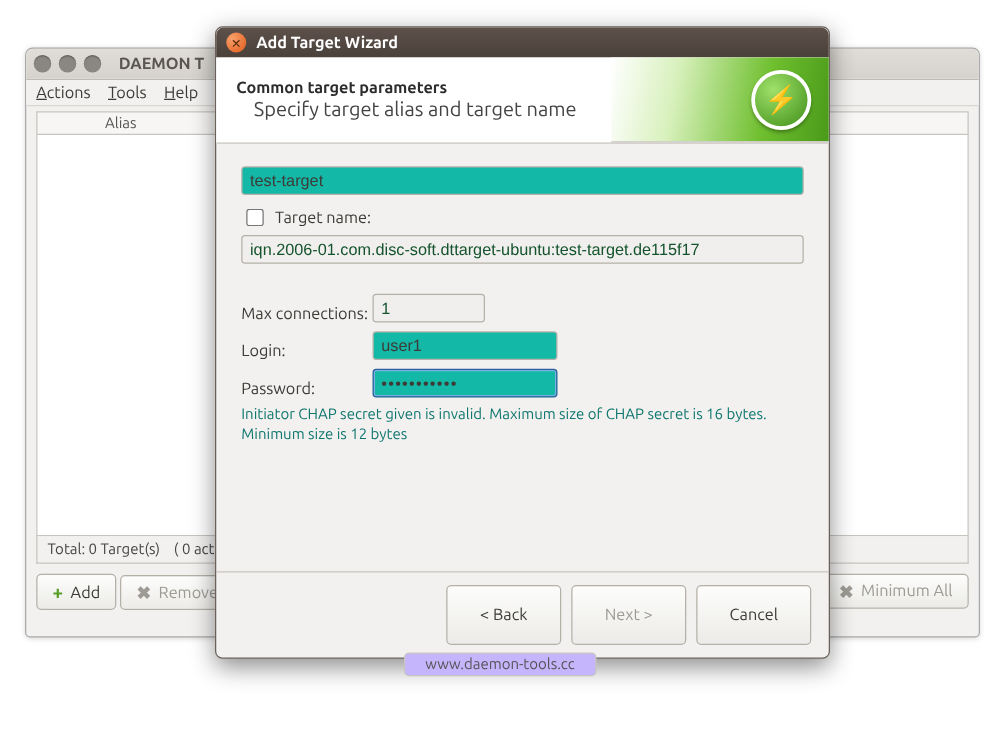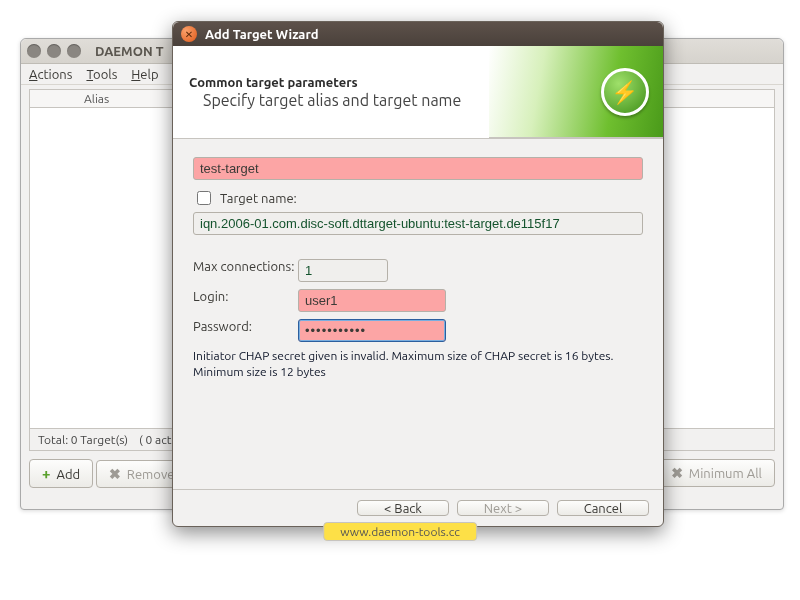--- a/index.html
+++ b/index.html
@@ -141,21 +141,21 @@
   cursor: pointer;
 }
 .wizard-title { font-weight: bold; font-size: 13px; }
 .wizard-header {
   height: 60px;
   background: #fff;
   border-bottom: 1px solid #c7c4bf;
   display: flex;
   align-items: center;
   position: relative;
-  padding: 16px 16px;
+  padding: 4px 16px;
 }
 .wizard-header .hdr-text { flex: 1; }
 .wizard-header .hdr-title { font-weight: bold; color: #2c2c2c; font-size: 13px; }
 .wizard-header .hdr-sub { font-size: 16px; color: #444; margin-left: 14px; margin-top: 2px; }
 .hdr-gfx {
   position: absolute;
   right: 0; top: 0; bottom: 0;
   width: 160px;
   background: linear-gradient(100deg, #ffffff 0%, #d7f0bb 30%, #6fbf2f 70%, #4a9a1a 100%);
   border-bottom: 1px solid #c7c4bf;
@@ -178,67 +178,67 @@
   color: #3c3b37;
 }
 .field-label { font-size: 13px; margin-bottom: 3px; }
 .text-input {
   width: 100%;
   box-sizing: border-box;
   padding: 3px 6px;
   border: 1px solid #b5b1a9;
   border-radius: 3px;
   font-size: 13px;
-  background: #fca5a5;
+  background: #14b8a6;
   color: #3c3b37;
 }
 .text-input.disabled {
   background: #f0efed;
   color: #14532d;
 }
 .check-row {
   display: flex; align-items: center; gap: 6px;
   margin: 8px 0 4px 0;
 }
 .check-row input[type=checkbox] {
   width: 14px; height: 14px;
 }
-.row { display: flex; align-items: flex-start; margin-top: 7px; }
+.row { display: flex; align-items: flex-end; margin-top: 7px; }
 .row .lbl { width: 105px; font-size: 13px; }
 .row .inp { width: 148px; }
 .row .inp-sm { width: 90px; }
 .gap-top { margin-top: 24px; }
 .error-text {
   margin-top: 6px;
   font-size: 12px;
-  color: #0f172a;
+  color: #0f766e;
   line-height: 1.3;
 }
 .pw-input {
   border: 1px solid #2c5f9e;
   box-shadow: inset 0 0 0 1px #7aaedf;
   letter-spacing: 1px;
 }
 
 .wizard-footer {
   border-top: 1px solid #c7c4bf;
   padding: 10px 14px;
   display: flex;
   justify-content: flex-end;
   gap: 8px;
 }
-.wizard-footer .btn { min-width: 62px; justify-content: center; padding: 0 14px; }
+.wizard-footer .btn { min-width: 62px; justify-content: center; padding: 16px 14px; }
 
 
 .url-pill {
   position: absolute;
   left: 50%;
   transform: translateX(-50%);
   top: 522px;
-  background: #fde047;
+  background: #c4b5fd;
   border: 1px solid #c7c4bf;
   border-radius: 4px;
   padding: 2px 16px;
   font-size: 12px;
   color: #555;
 }
 </style>
 </head>
 <body>
 

